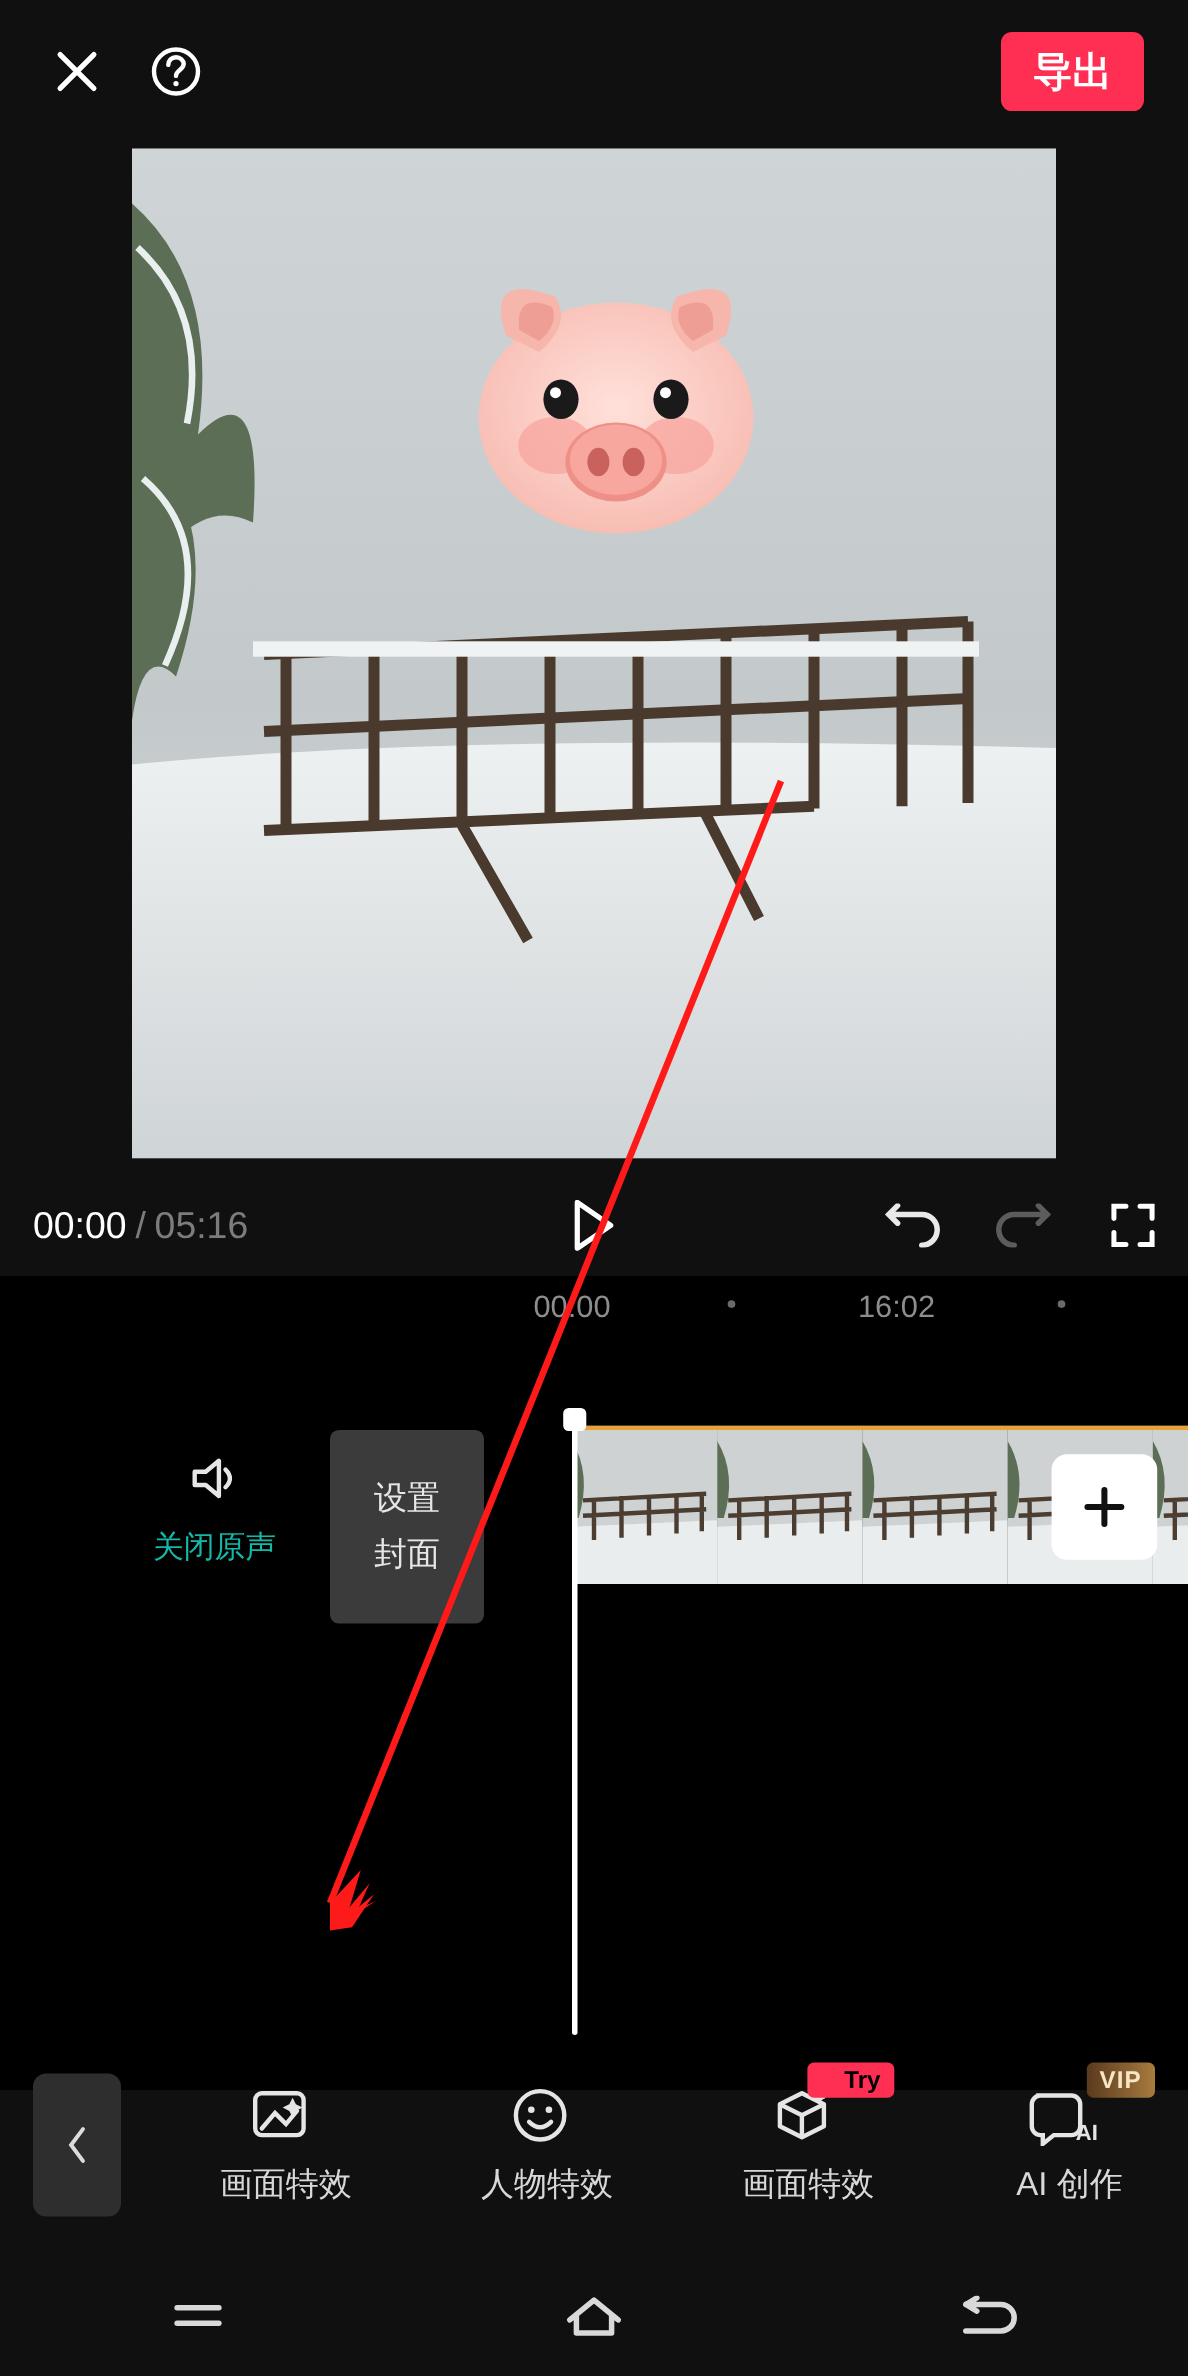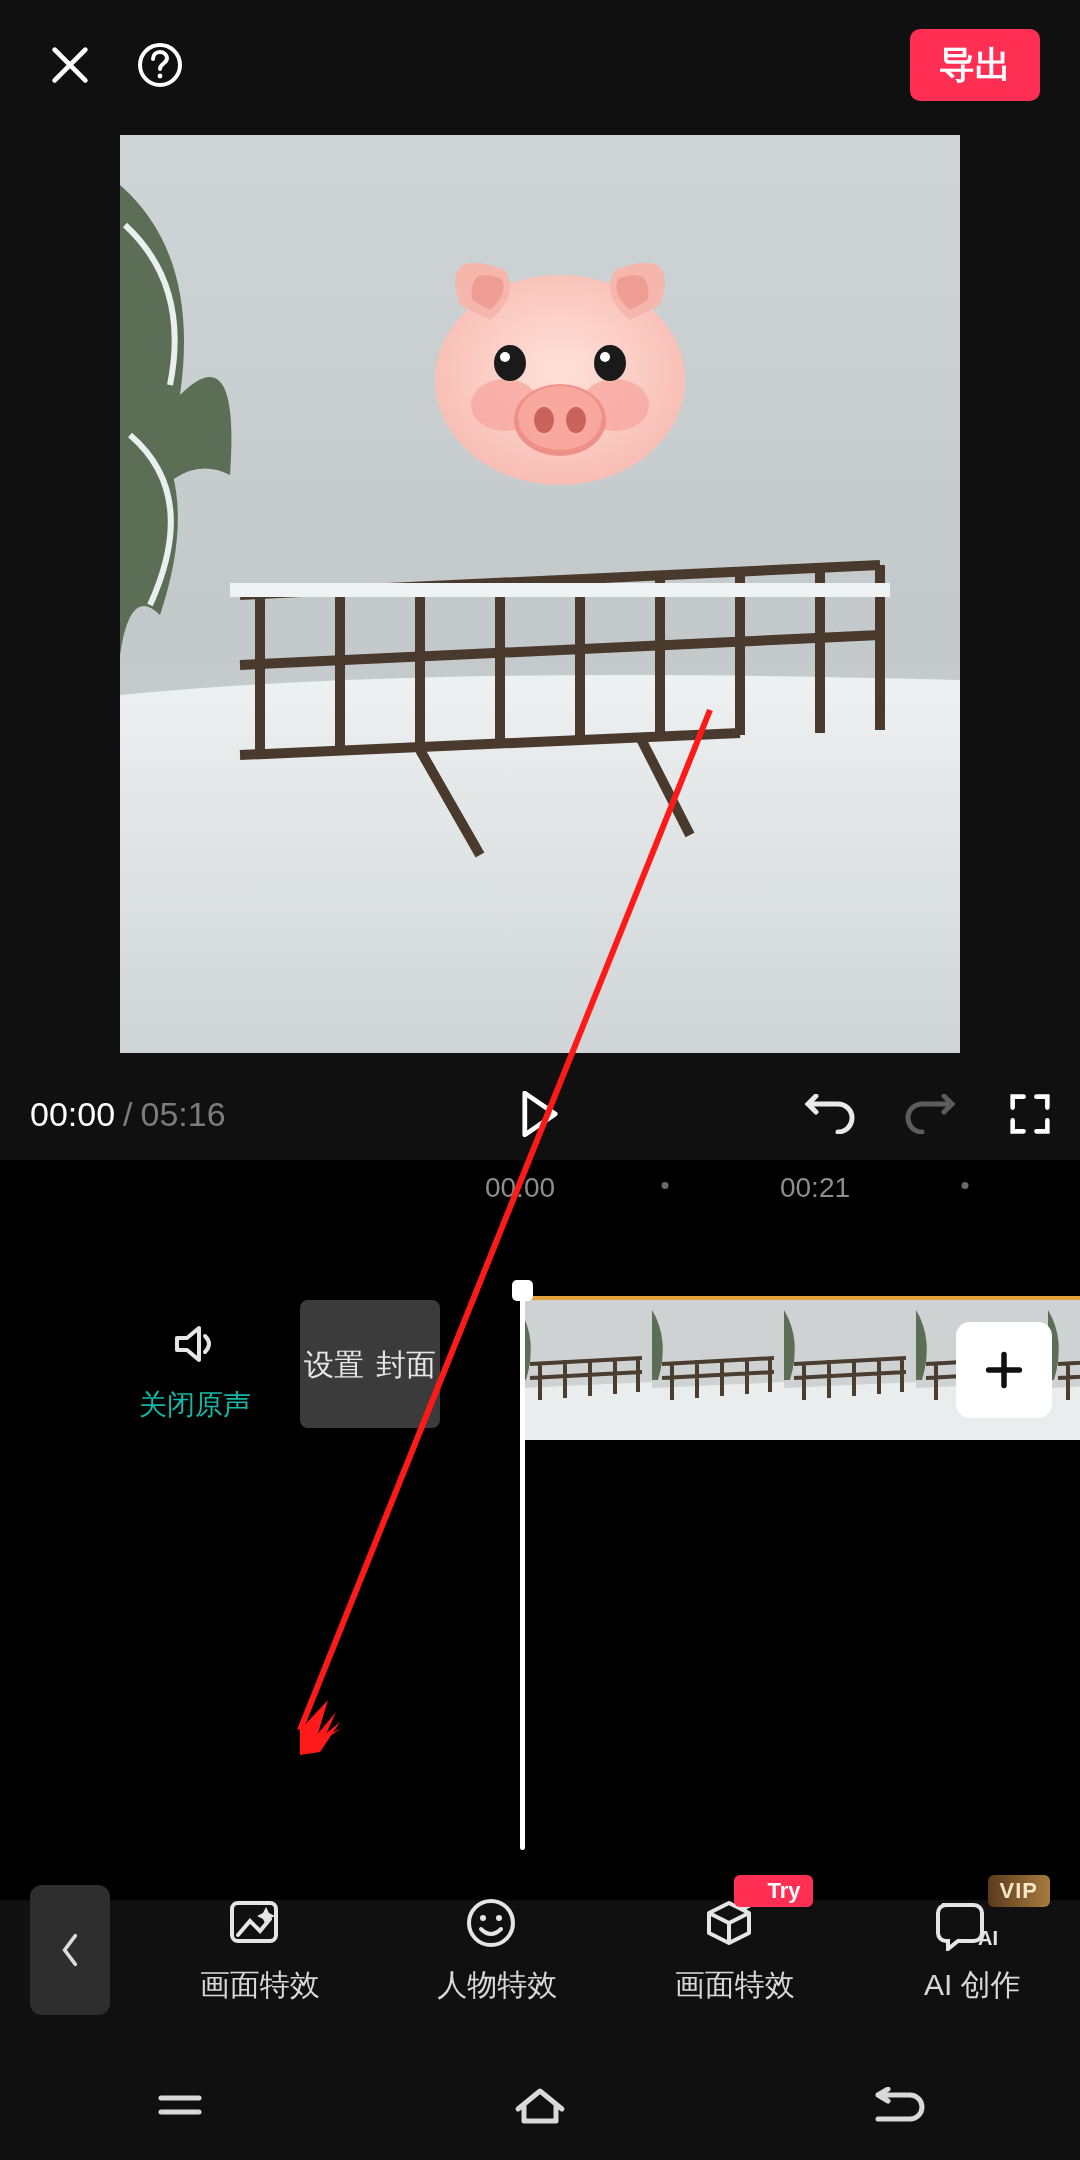--- a/index.html
+++ b/index.html
@@ -27,39 +27,39 @@
   .play-right { position:absolute; right:20px; display:flex; align-items:center; gap:40px; }
 
   
   .timeline { position:absolute; top:1160px; left:0; right:0; bottom:260px; background:#000; }
   .ruler { position:relative; height:60px; }
   .ruler-label { position:absolute; top:12px; font-size:28px; color:#8d8d8d; transform:translateX(-50%); }
   .ruler-dot { position:absolute; top:22px; width:7px; height:7px; border-radius:50%; background:#6a6a6a; transform:translateX(-50%); }
   .track-area { position:relative; height:290px; margin-top:70px; }
   .mute-col { position:absolute; left:130px; top:30px; width:130px; text-align:center; }
   .mute-col .lbl { margin-top:14px; font-size:28px; color:#14b8a6; }
-  .cover-btn { position:absolute; left:300px; top:10px; width:140px; height:128px; background:#3b3b3b; border-radius:8px; display:flex; flex-direction:row; align-items:center; justify-content:center; font-size:30px; color:#e6e6e6; line-height:1.3; cursor:pointer;gap:12px; }
+  .cover-btn { position:absolute; left:300px; top:10px; width:140px; height:176px; background:#3b3b3b; border-radius:8px; display:flex; flex-direction:column; align-items:center; justify-content:center; font-size:30px; color:#e6e6e6; line-height:1.3; cursor:pointer;gap:12px; }
   .clip-strip { position:absolute; left:520px; top:10px; right:0; height:140px; display:flex; }
   .clip-strip .frame { width:132px; height:140px; background:#c8cdce; flex:0 0 auto; }
   .clip-strip svg { width:100%; height:100%; display:block; }
   .clip-top-line { position:absolute; left:520px; right:0; top:6px; height:4px; background:#e6a23c; }
   .add-btn { position:absolute; right:28px; top:32px; width:96px; height:96px; background:#fff; border-radius:14px; display:flex; align-items:center; justify-content:center; cursor:pointer; }
   .playhead { position:absolute; left:520px; top:0; width:5px; height:560px; background:#fff; border-radius:3px; }
   .playhead::before { content:""; position:absolute; top:-10px; left:-8px; width:21px; height:21px; background:#fff; border-radius:5px; }
 
   
   .arrow-svg { position:absolute; top:700px; left:270px; width:460px; height:1060px; pointer-events:none; }
 
   
   .bottombar { position:absolute; left:0; right:0; bottom:120px; height:180px; display:flex; align-items:center; padding-left:30px; gap:10px; }
   .back-chip { width:80px; height:130px; background:#2e2e2e; border-radius:12px; display:flex; align-items:center; justify-content:center; cursor:pointer; margin-right:20px; }
   .tool-col { flex:1; display:flex; flex-direction:column; align-items:center; gap:14px; cursor:pointer; position:relative; }
   .tool-col .lbl { font-size:30px; color:#d8d8d8;margin-left:12px; }
   .badge { position:absolute; top:-20px; right:30px; padding:3px 12px; font-size:22px; font-weight:700; border-radius:6px; }
-  .badge-try { background:#ff2f54; color:#ffffff;padding-left:33px; }
+  .badge-try { background:#ff2f54; color:#000000;padding-left:33px; }
   .badge-vip { background:linear-gradient(90deg,#5a3a1e,#a87b3e); color:#f7e7c6; letter-spacing:1px; }
 
   
   .navbar { position:absolute; left:0; right:0; bottom:0; height:110px; display:flex; align-items:center; justify-content:space-around; }
   .nav-item { width:90px; height:60px; display:flex; align-items:center; justify-content:center; cursor:pointer; }
 </style>
 </head>
 <body>
 <div class="root">
 
@@ -168,21 +168,21 @@
             <path d="M4 16 V4 H16 M30 4 H42 V16 M42 30 V42 H30 M16 42 H4 V30" fill="none" stroke="#fff" stroke-width="5" stroke-linecap="round"></path>
           </svg>
     </div>
   </div>
 </div>
 
 <div class="timeline">
   <div class="ruler">
     <span class="ruler-label" style="left:520px">00:00</span>
     <span class="ruler-dot" style="left:665px"></span>
-    <span class="ruler-label" style="left:815px">00:21</span>
+    <span class="ruler-label" style="left:815px">16:02</span>
     <span class="ruler-dot" style="left:965px"></span>
   </div>
 
   <div class="track-area">
     <div class="mute-col">
       <svg viewBox="0 0 48 48" width="48" height="48">
         <path d="M6 18 H16 L28 8 V40 L16 30 H6 Z" fill="none" stroke="#e6e6e6" stroke-width="4" stroke-linejoin="round"></path>
         <path d="M34 16 Q42 24 34 32" fill="none" stroke="#e6e6e6" stroke-width="4" stroke-linecap="round"></path>
       </svg>
       <div class="lbl">关闭原声</div>

